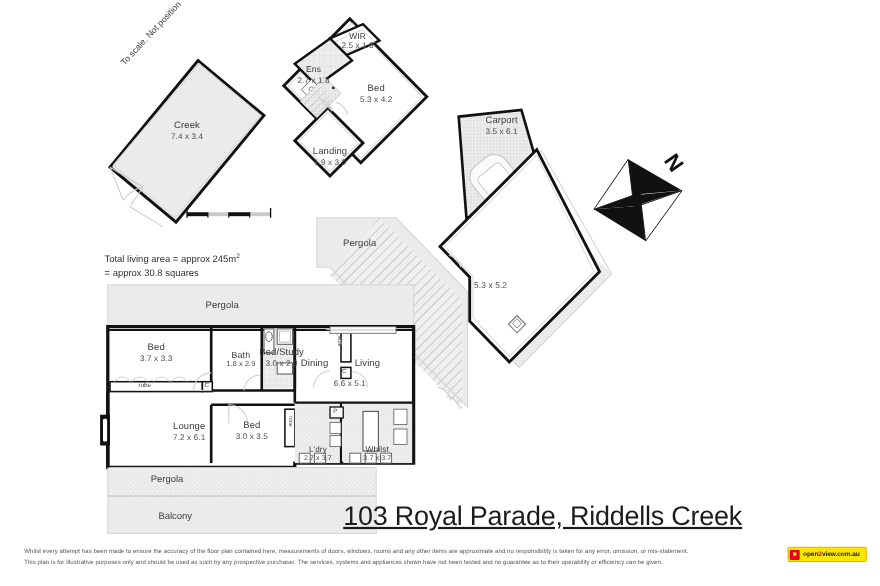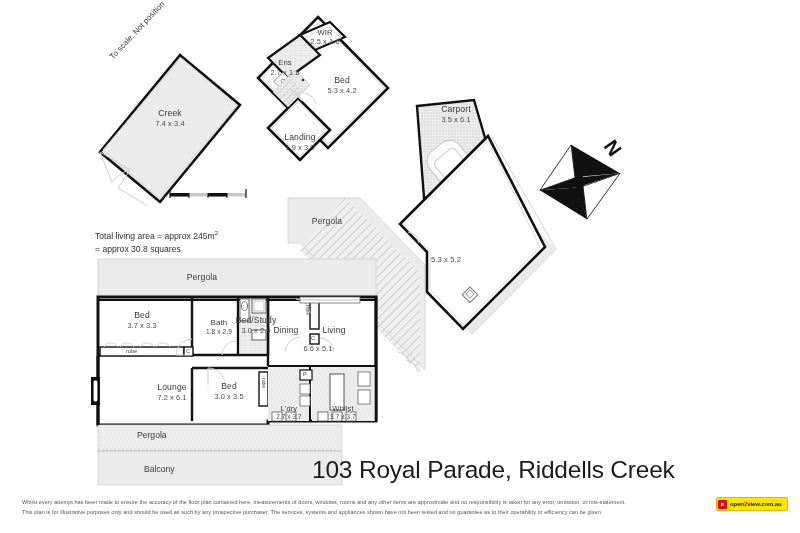--- a/index.html
+++ b/index.html
@@ -7,21 +7,21 @@
        font-family:"Liberation Sans","DejaVu Sans",sans-serif;color:#2b2b2b;}
   .plan{position:absolute;left:0;top:0;width:800px;height:533px;}
   svg{display:block;}
   .lbl{position:absolute;font-size:8.5px;color:#3a3a3a;white-space:nowrap;
        text-align:center;line-height:1.25;letter-spacing:.1px;}
   .lbl .nm{display:block;font-size:8.6px;}
   .lbl .dm{display:block;font-size:7.4px;color:#4a4a4a;}
   .tiny{font-size:5.6px;color:#444;}
   .vtiny{font-size:5px;color:#444;}
   #title{position:absolute;left:312px;top:456px;font-size:24.5px;
-         color:#1c1c1c;letter-spacing:-.2px;font-weight:400;}
+         color:#1c1c1c;letter-spacing:-.2px;font-weight:400;text-decoration:underline;}
   #area-note{position:absolute;left:95px;top:229px;font-size:8.6px;
              color:#2f2f2f;line-height:1.55;}
   #area-note sup{font-size:6px;vertical-align:super;}
   #scale-note{position:absolute;left:108px;top:55px;font-size:8px;color:#3a3a3a;
               transform:rotate(-47deg);transform-origin:0 0;white-space:nowrap;}
   .disc{position:absolute;left:22px;top:497px;width:690px;font-size:5.5px;
         color:#555;line-height:1.85;letter-spacing:.05px;}
   #o2v{position:absolute;left:716px;top:497px;width:70px;height:12px;
        background:#ffe600;border:1px solid #e0b400;border-radius:1.5px;
        display:flex;align-items:center;}

